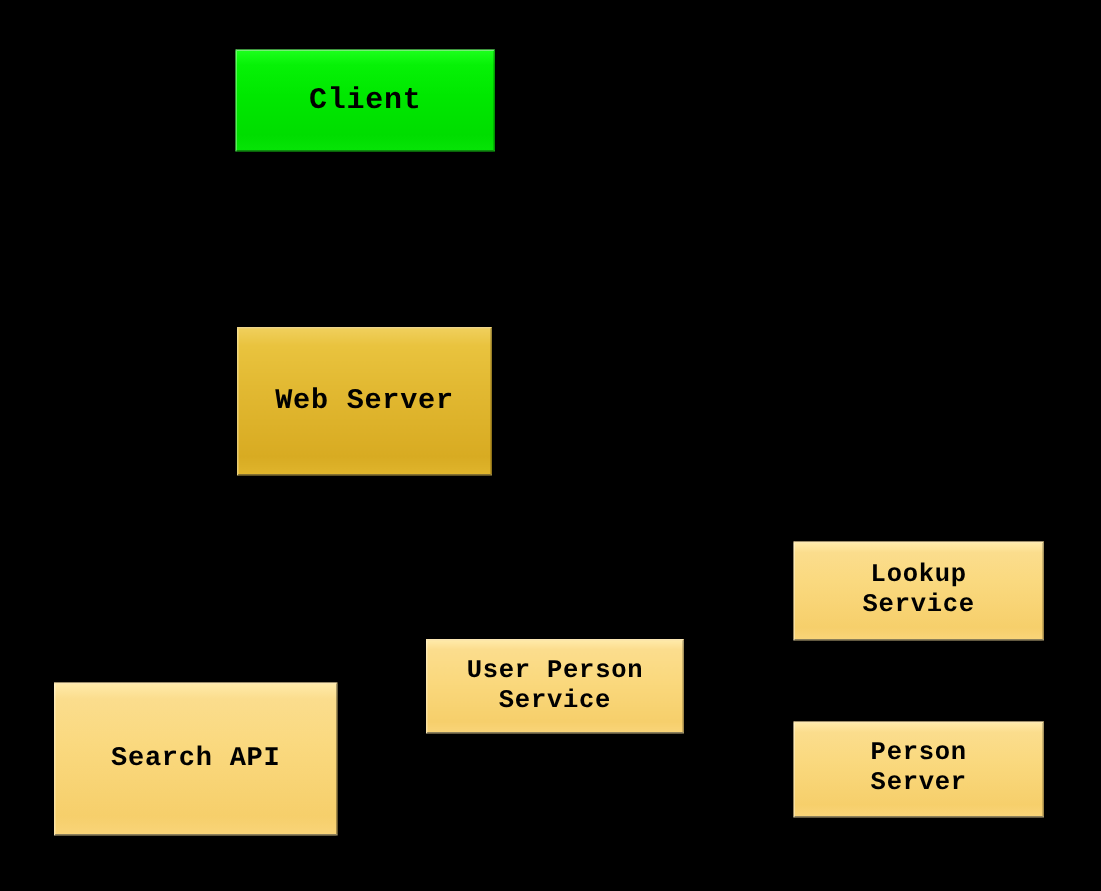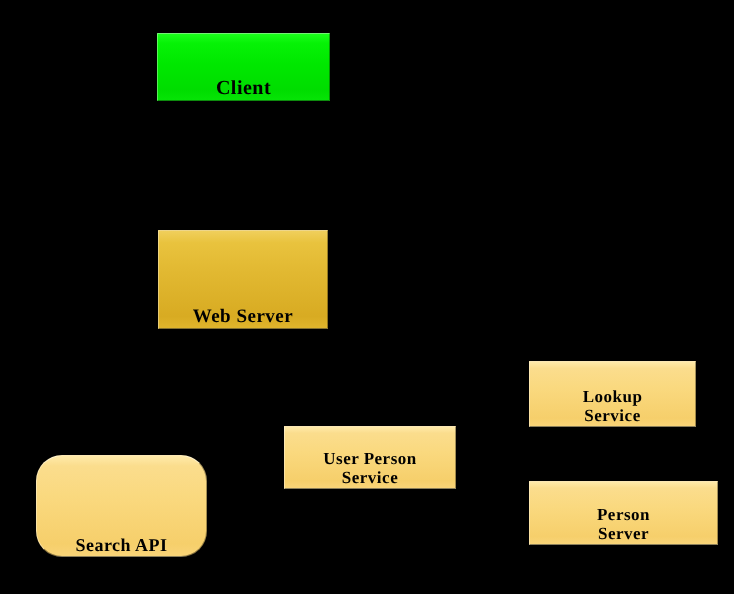--- a/index.html
+++ b/index.html
@@ -16,25 +16,25 @@
   #canvas {
     position: relative;
     width: 734px;
     height: 594px;
     background: #000000;
   }
   .node {
     position: absolute;
     box-sizing: border-box;
     display: flex;
-    align-items: flex-end;
+    align-items: center;
     justify-content: center;
     text-align: center;
     color: #000000;
-    font-family: Liberation Serif, serif;
+    font-family: Liberation Mono, monospace;
     font-weight: 700;
     letter-spacing: 0.5px;
     line-height: 1.15;
     border-top: 1px solid rgba(255,255,255,0.45);
     border-left: 1px solid rgba(255,255,255,0.35);
     border-right: 1px solid rgba(0,0,0,0.35);
     border-bottom: 1px solid rgba(0,0,0,0.45);
     box-shadow: 3px 4px 5px rgba(0,0,0,0.95);
     text-rendering: geometricPrecision;
   }
@@ -67,21 +67,20 @@
     top: 218px;
     width: 170px;
     height: 99px;
     font-size: 19px;
     background: linear-gradient(to bottom,
         #f0cf5c 0%,
         #e9c33e 12%,
         #e2b932 40%,
         #d8ab22 88%,
         #e0b52c 100%);
-    margin-top: 12px;
   }
 
   
   .node.gold {
     background: linear-gradient(to bottom,
         #ffeaa9 0%,
         #fbdd8d 10%,
         #fad97f 40%,
         #f6cf6b 88%,
         #f9d madeup 100%);
@@ -105,30 +104,29 @@
     left: 284px;
     top: 426px;
     width: 172px;
     height: 63px;
     font-size: 17px;
   }
 
   #node-search-api {
     left: 36px;
     top: 455px;
-    width: 171px;
+    width: 189px;
     height: 102px;
     font-size: 18px;
-    border-radius: 26px;
   }
 
   #node-person-server {
     left: 529px;
     top: 481px;
-    width: 189px;
+    width: 167px;
     height: 64px;
     font-size: 17px;
   }
 </style>
 </head>
 <body>
 
 <div id="canvas">
 
   <div class="node" id="node-client">

